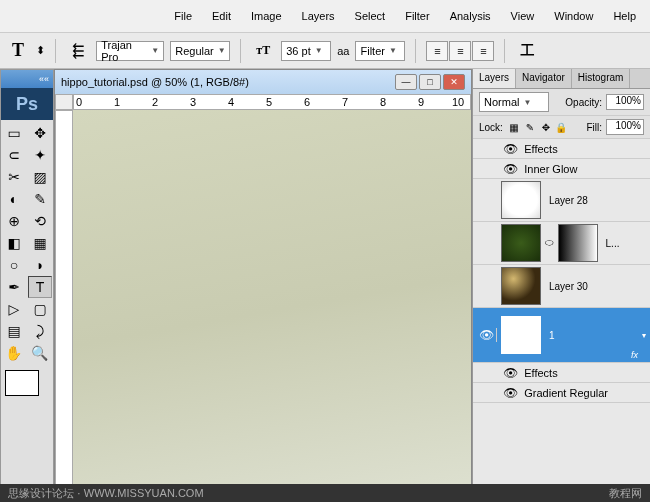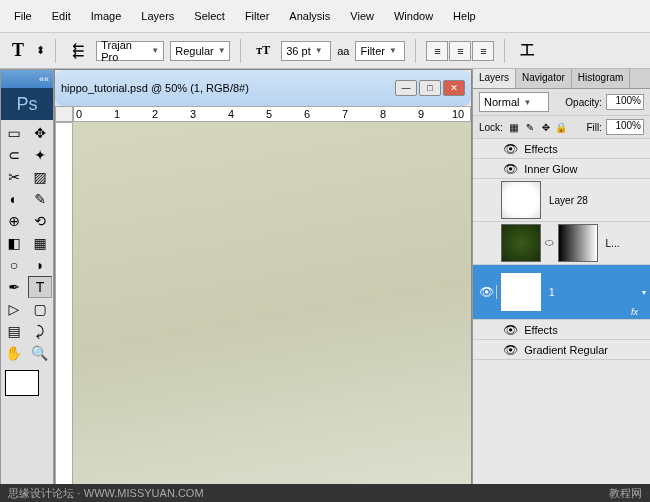--- a/index.html
+++ b/index.html
@@ -1,36 +1,36 @@
 <!DOCTYPE html>
 <html><head>
 <meta charset="utf-8">
 <style>
 * { margin: 0; padding: 0; box-sizing: border-box; font-family: Tahoma, sans-serif; font-size: 11px; }
 body { background: #e8e8e8; width: 650px; height: 502px; overflow: hidden; position: relative; }
-.menubar { background: #f0f0f0; height: 16px; display: flex; align-items: center; padding: 16px 4px; border-bottom: 1px solid #ccc; }
+.menubar { background: #f0f0f0; height: 16px; display: flex; align-items: center; padding: 16px 4px; border-bottom: 1px solid #ccc; justify-content: flex-end; }
 .menubar span { padding: 3px 10px; cursor: pointer; }
 .optbar { background: #eaeaea; height: 36px; display: flex; align-items: center; padding: 0 6px; border-bottom: 1px solid #bbb; gap: 6px; }
 .tool-icon { width: 24px; height: 24px; display: flex; align-items: center; justify-content: center; font-family: Georgia, serif; font-size: 18px; font-weight: bold; }
 .dropdown { background: #fff; border: 1px solid #999; height: 20px; display: flex; align-items: center; padding: 0 4px; }
 .arrow { font-size: 8px; margin-left: 4px; color: #555; }
 .sep { width: 1px; height: 24px; background: #bbb; margin: 0 4px; }
 .align-btns { display: flex; gap: 1px; }
 .align-btn { width: 22px; height: 20px; border: 1px solid #999; background: #f5f5f5; display: flex; align-items: center; justify-content: center; }
 .workspace { display: flex; height: 444px; }
 .toolbox { width: 54px; background: #e0e0e0; border: 1px solid #999; display: flex; flex-direction: column; }
 .toolbox-header { background: linear-gradient(#6da3d8, #4585c8); height: 18px; display: flex; justify-content: flex-end; align-items: center; padding-right: 4px; color: #fff; font-size: 9px; }
-.ps-logo { background: #1a3e63; color: #a1c5ea; height: 32px; width: 52px; display: flex; align-items: center; justify-content: center; font-size: 18px; font-weight: normal; font-family: Arial; }
+.ps-logo { background: #1a3e63; color: #a1c5ea; height: 32px; width: 52px; display: flex; align-items: center; justify-content: center; font-size: 18px; font-weight: bold; font-family: Arial; }
 .tools-grid { display: grid; grid-template-columns: 26px 26px; gap: 0; padding: 2px 1px; }
 .tool { width: 24px; height: 22px; display: flex; align-items: center; justify-content: center; font-size: 14px; border: 1px solid transparent; }
 .tool.active { background: #d0d0d0; border: 1px inset #999; }
 .swatches { padding: 4px; display: flex; flex-direction: column; align-items: center; }
 .swatch-main { width: 34px; height: 26px; background: #fff; border: 1px solid #000; position: relative; }
 .doc-area { flex: 1; display: flex; flex-direction: column; border: 1px solid #888; }
-.doc-titlebar { background: linear-gradient(#cfe3f8, #b8d4f0); height: 36px; display: flex; align-items: center; padding: 0 6px; justify-content: space-between; border-radius: 8px; }
+.doc-titlebar { background: linear-gradient(#cfe3f8, #b8d4f0); height: 24px; display: flex; align-items: center; padding: 0 6px; justify-content: space-between; }
 .doc-titlebar .win-btns { display: flex; gap: 2px; }
 .win-btn { width: 22px; height: 16px; border: 1px solid #888; background: #e8e8e8; display: flex; align-items: center; justify-content: center; font-size: 9px; border-radius: 2px; }
 .win-btn.close { background: #d66050; color: #fff; }
 .ruler-corner { width: 18px; height: 16px; background: #eee; border: 1px solid #aaa; }
 .ruler-h { flex: 1; height: 16px; background: #fff; border: 1px solid #aaa; display: flex; font-size: 8px; position: relative; }
 .ruler-h span { position: absolute; top: 1px; }
 .ruler-v { width: 18px; background: #fff; border: 1px solid #aaa; }
 .canvas-wrap { flex: 1; display: flex; }
 .canvas { flex: 1; background: linear-gradient(170deg, #d4d7bd 0%, #c9ccb1 50%, #dfe2d3 100%); }
 .panels { width: 178px; background: #e2e2e2; border-left: 1px solid #999; display: flex; flex-direction: column; }
@@ -217,20 +217,27 @@
       </div>
       <div class="layer-row">
         <div class="vis-col">
             <span class="eye"></span>
           </div>
         <div class="thumb foliage"></div>
         <span style="font-size:10px">⬭</span>
         <div class="thumb mask"></div>
         <span class="layer-name">L...</span>
       </div>
+      <div class="layer-row">
+        <div class="vis-col">
+            <span class="eye"></span>
+          </div>
+        <div class="thumb bokeh"></div>
+        <span class="layer-name">Layer 30</span>
+      </div>
       <div class="layer-row selected">
         <div class="vis-col">
             <span class="eye">👁</span>
           </div>
         <div class="thumb sel"></div>
         <span class="layer-name">1</span>
         <span class="fx-badge">fx</span>
         <span style="font-size:8px">▾</span>
       </div>
       <div class="layer-row effect">

